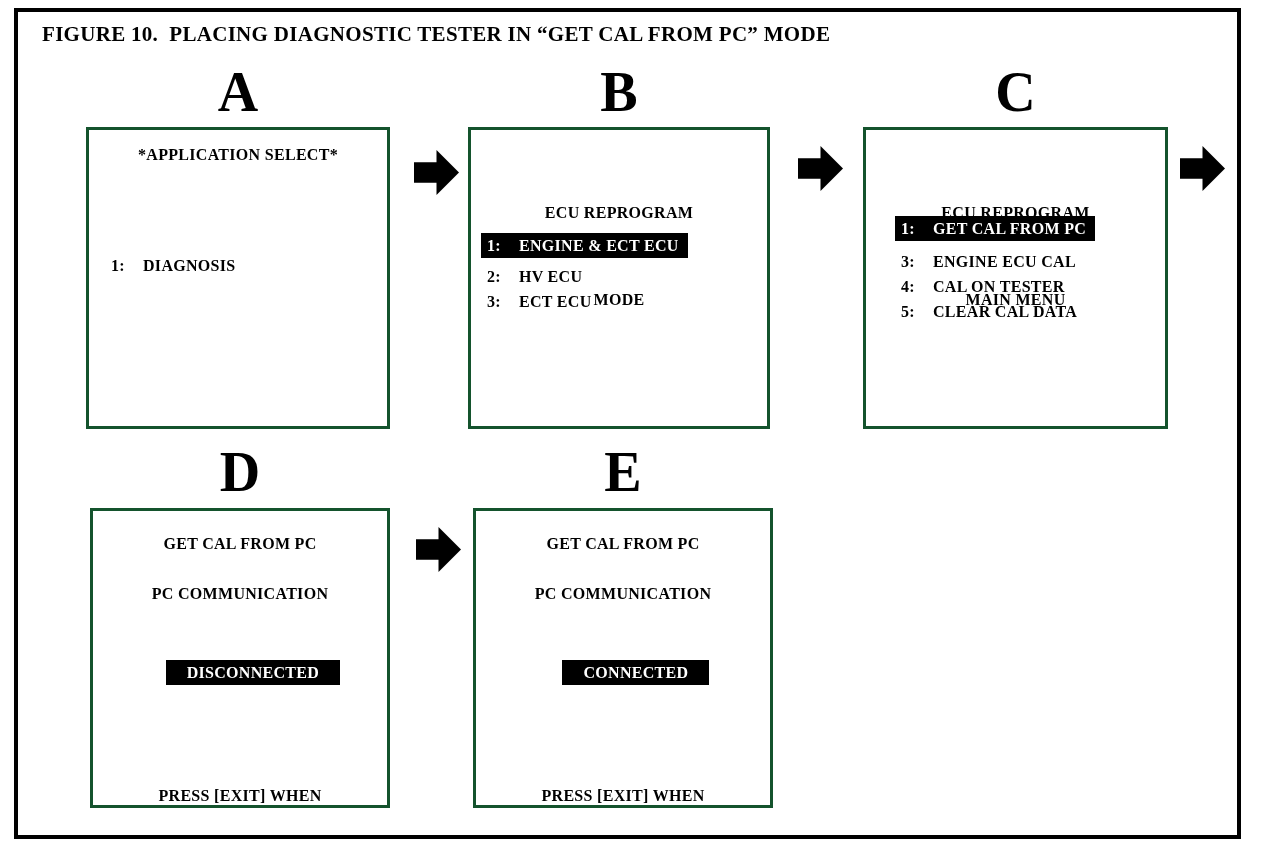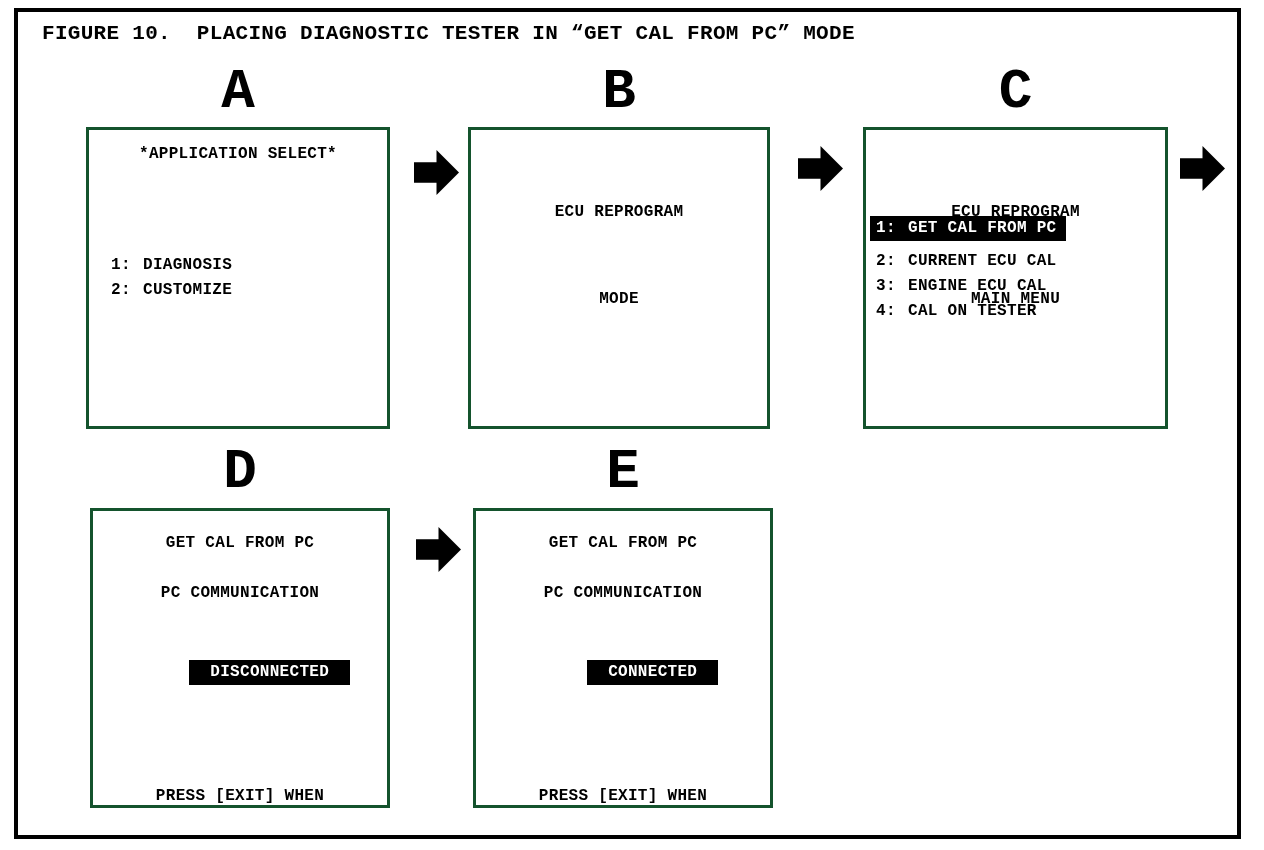--- a/index.html
+++ b/index.html
@@ -2,21 +2,21 @@
 <html><head>
 <meta charset="utf-8">
 <style>
   html, body { margin: 0; padding: 0; background: #ffffff; }
   .page {
     position: relative;
     width: 1264px;
     height: 850px;
     background: #ffffff;
     color: #000000;
-    font-family: Liberation Mono, monospace;
+    font-family: Liberation Serif, serif;
     overflow: hidden;
   }
   .figure-border {
     position: absolute;
     left: 14px; top: 8px;
     width: 1227px; height: 831px;
     border: 4px solid #000;
     box-sizing: border-box;
   }
   .figure-title {
@@ -79,21 +79,21 @@
 
   #screen-a { left: 86px;  top: 127px; width: 304px; height: 302px; }
   #screen-b { left: 468px; top: 127px; width: 302px; height: 302px; }
   #screen-c { left: 863px; top: 127px; width: 305px; height: 302px; }
   #screen-d { left: 90px;  top: 508px; width: 300px; height: 300px; }
   #screen-e { left: 473px; top: 508px; width: 300px; height: 300px; }
 
   #screen-a .menu-items { top: 123px; left: 16px; }
   #screen-b .menu-items { top: 103px; left: 10px; }
   #screen-b .menu-row.sel { margin-bottom: 6px; }
-  #screen-c .menu-items { top: 86px;  left: 4px; }
+  #screen-c .menu-items { top: 86px;  left: 29px; }
   #screen-c .menu-row.sel { margin-bottom: 8px; }
 
   .st-title  { top: 20px; }
   .st-sub    { top: 70px; text-align: center; }
   .st-status { top: 124px; }
   .st-footer { top: 223px; }
 
   #arrow-a-b    { left: 414px; top: 150px; }
   #arrow-b-c    { left: 798px; top: 146px; }
   #arrow-c-next { left: 1180px; top: 146px; }
@@ -107,56 +107,64 @@
 
   <div class="figure-title">FIGURE 10.  PLACING DIAGNOSTIC TESTER IN “GET CAL FROM PC” MODE</div>
 
   <div class="screen-label" id="label-a">A</div>
   <div class="screen" id="screen-a">
     <div class="menu-title">*APPLICATION SELECT*</div>
     <div class="menu-items">
       <div class="menu-row">
         <span class="item"><span class="num">1:</span><span class="txt">DIAGNOSIS</span></span>
       </div>
-      <div class="menu-row">
-        <span class="item"><span class="num">2:</span><span class="txt">CUSTOMIZE</span></span>
-      </div>
     </div>
   </div>
 
   <div class="block-arrow" id="arrow-a-b"></div>
 
   <div class="screen-label" id="label-b">B</div>
   <div class="screen" id="screen-b">
     <div class="menu-title">
       <div>ECU REPROGRAM</div>
       <div>MODE</div>
+    </div>
+    <div class="menu-items">
+      <div class="menu-row sel">
+        <span class="item hl-item"><span class="num">1:</span><span class="txt">ENGINE &amp; ECT ECU</span></span>
+      </div>
+      <div class="menu-row">
+        <span class="item"><span class="num">2:</span><span class="txt">HV ECU</span></span>
+      </div>
+      <div class="menu-row">
+        <span class="item"><span class="num">3:</span><span class="txt">ECT ECU</span></span>
+      </div>
     </div>
   </div>
 
   <div class="block-arrow" id="arrow-b-c"></div>
 
   <div class="screen-label" id="label-c">C</div>
   <div class="screen" id="screen-c">
     <div class="menu-title">
       <div>ECU REPROGRAM</div>
       <div>MAIN MENU</div>
     </div>
     <div class="menu-items">
       <div class="menu-row sel">
         <span class="item hl-item"><span class="num">1:</span><span class="txt">GET CAL FROM PC</span></span>
       </div>
       <div class="menu-row">
-        <span class="item"><span class="num">2:</span><span class="txt">CURRENT ECU CAL</span></span>
-      </div>
-      <div class="menu-row">
         <span class="item"><span class="num">3:</span><span class="txt">ENGINE ECU CAL</span></span>
       </div>
       <div class="menu-row">
         <span class="item"><span class="num">4:</span><span class="txt">CAL ON TESTER</span></span>
+      </div>
+      <div class="menu-row">
+        <span class="item"><span class="num">5:</span><span class="txt">CLEAR CAL DATA</span></span>
       </div>
     </div>
   </div>
 
   <div class="block-arrow" id="arrow-c-next"></div>
 
   <div class="screen-label" id="label-d">D</div>
   <div class="screen" id="screen-d">
     <div class="status-line st-title">GET CAL FROM PC</div>
     <div class="status-line st-sub">PC COMMUNICATION</div>

